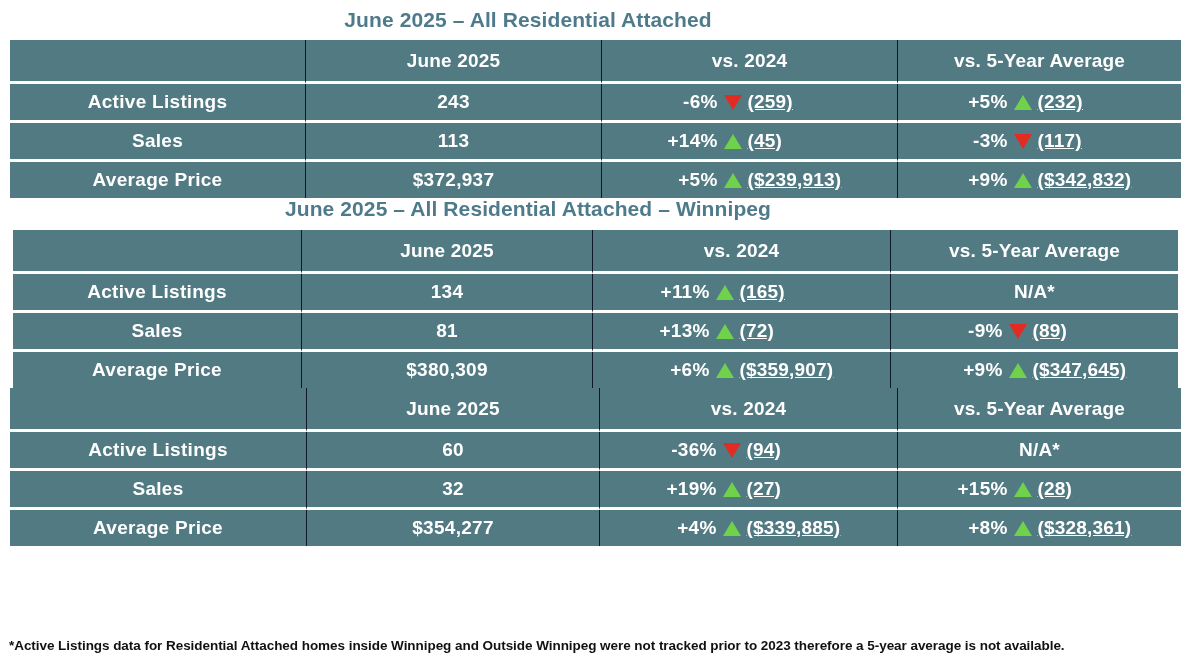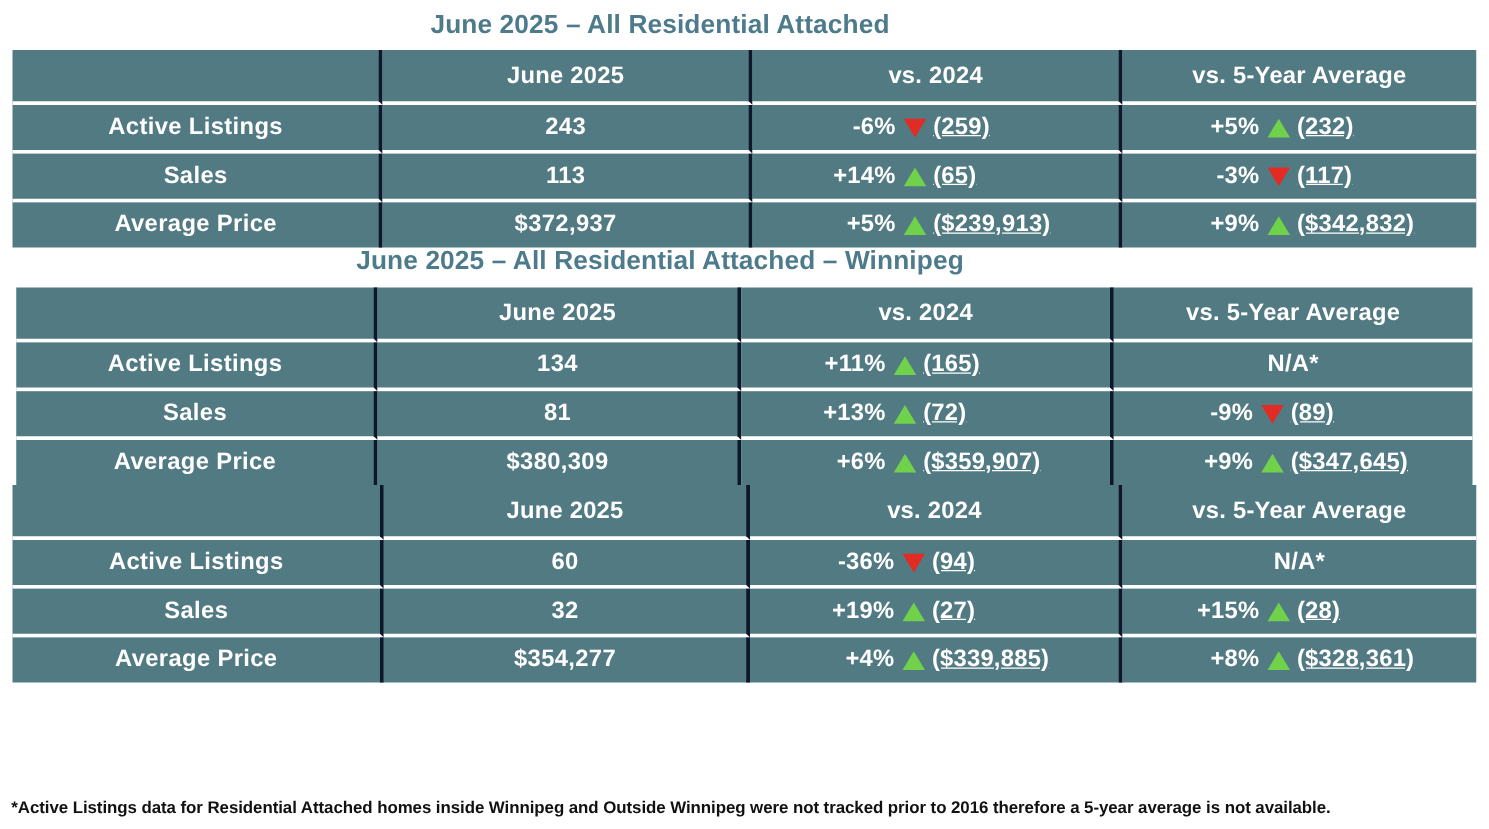--- a/index.html
+++ b/index.html
@@ -46,21 +46,21 @@
     background: #ffffff;
   }
   .t1 { width: 1171px; margin: 0 10px; }
   .t2 { width: 1165px; margin: 0 13px; }
   .t3 { width: 1171px; margin: 0 10px; }
 
   .stats-table td,
   .stats-table th {
     background: #527a83;
     color: #ffffff;
-    border-right: 3px solid #0f172a;
+    border-right: 1px solid #0f172a;
     border-bottom: 3px solid #ffffff;
     padding: 0;
     vertical-align: middle;
     font-weight: bold;
   }
   .stats-table tr:last-child td { border-bottom: none; }
   .stats-table td:last-child,
   .stats-table th:last-child { border-right: none; }
 
   .stats-table thead th {
@@ -204,21 +204,21 @@
       </tr>
       <tr>
         <td class="row-label">Sales</td>
         <td class="value-cell">113</td>
         <td>
           <div class="cmp">
             <span class="pct">+14%</span>
             <span class="arrow">
                 <i class="tri up"></i>
               </span>
-            <span class="base">(65)</span>
+            <span class="base">(45)</span>
           </div>
         </td>
         <td>
           <div class="cmp">
             <span class="pct">-3%</span>
             <span class="arrow">
                 <i class="tri down"></i>
               </span>
             <span class="base">(117)</span>
           </div>
@@ -407,15 +407,15 @@
             <span class="arrow">
                 <i class="tri up"></i>
               </span>
             <span class="base">($328,361)</span>
           </div>
         </td>
       </tr>
     </tbody>
   </table>
 
-  <div class="footnote">*Active Listings data for Residential Attached homes inside Winnipeg and Outside Winnipeg were not tracked prior to 2016 therefore a 5-year average is not available.</div>
+  <div class="footnote">*Active Listings data for Residential Attached homes inside Winnipeg and Outside Winnipeg were not tracked prior to 2023 therefore a 5-year average is not available.</div>
 
 </div>
 
 </body></html>

